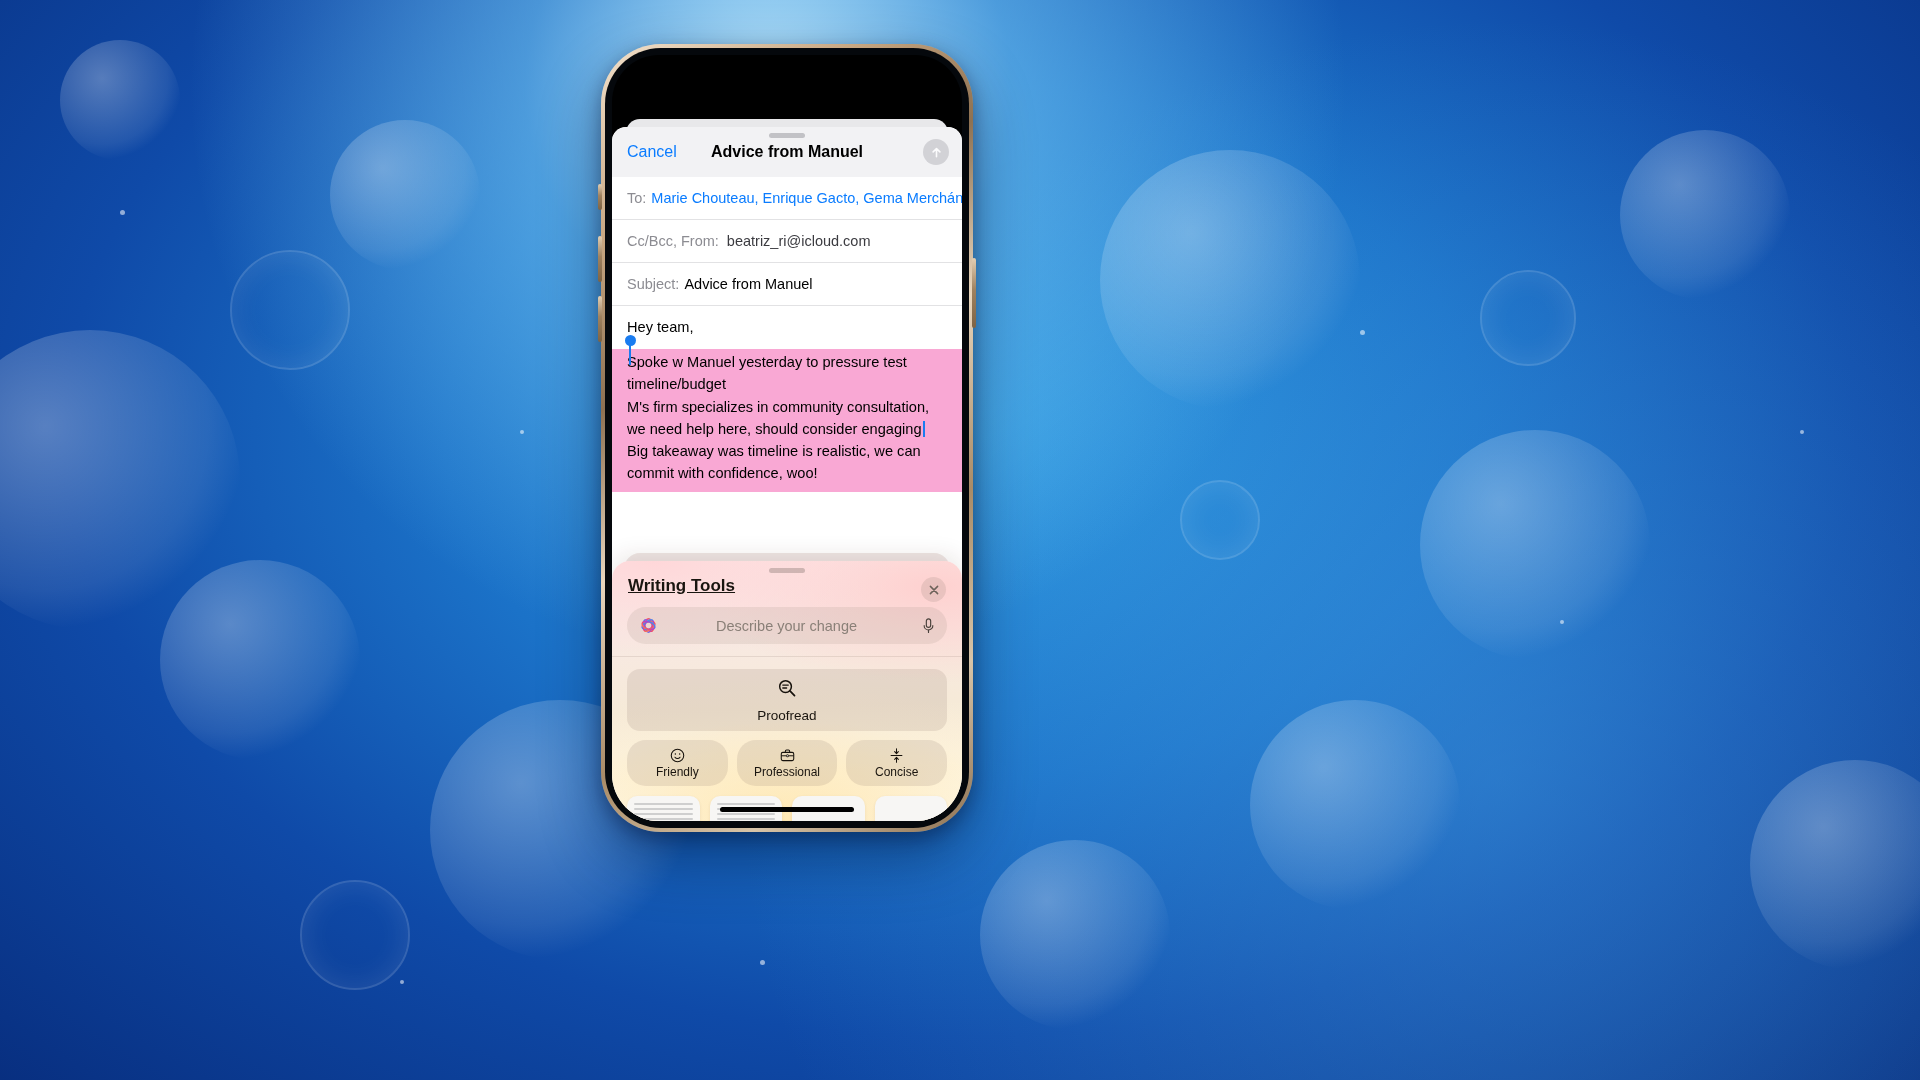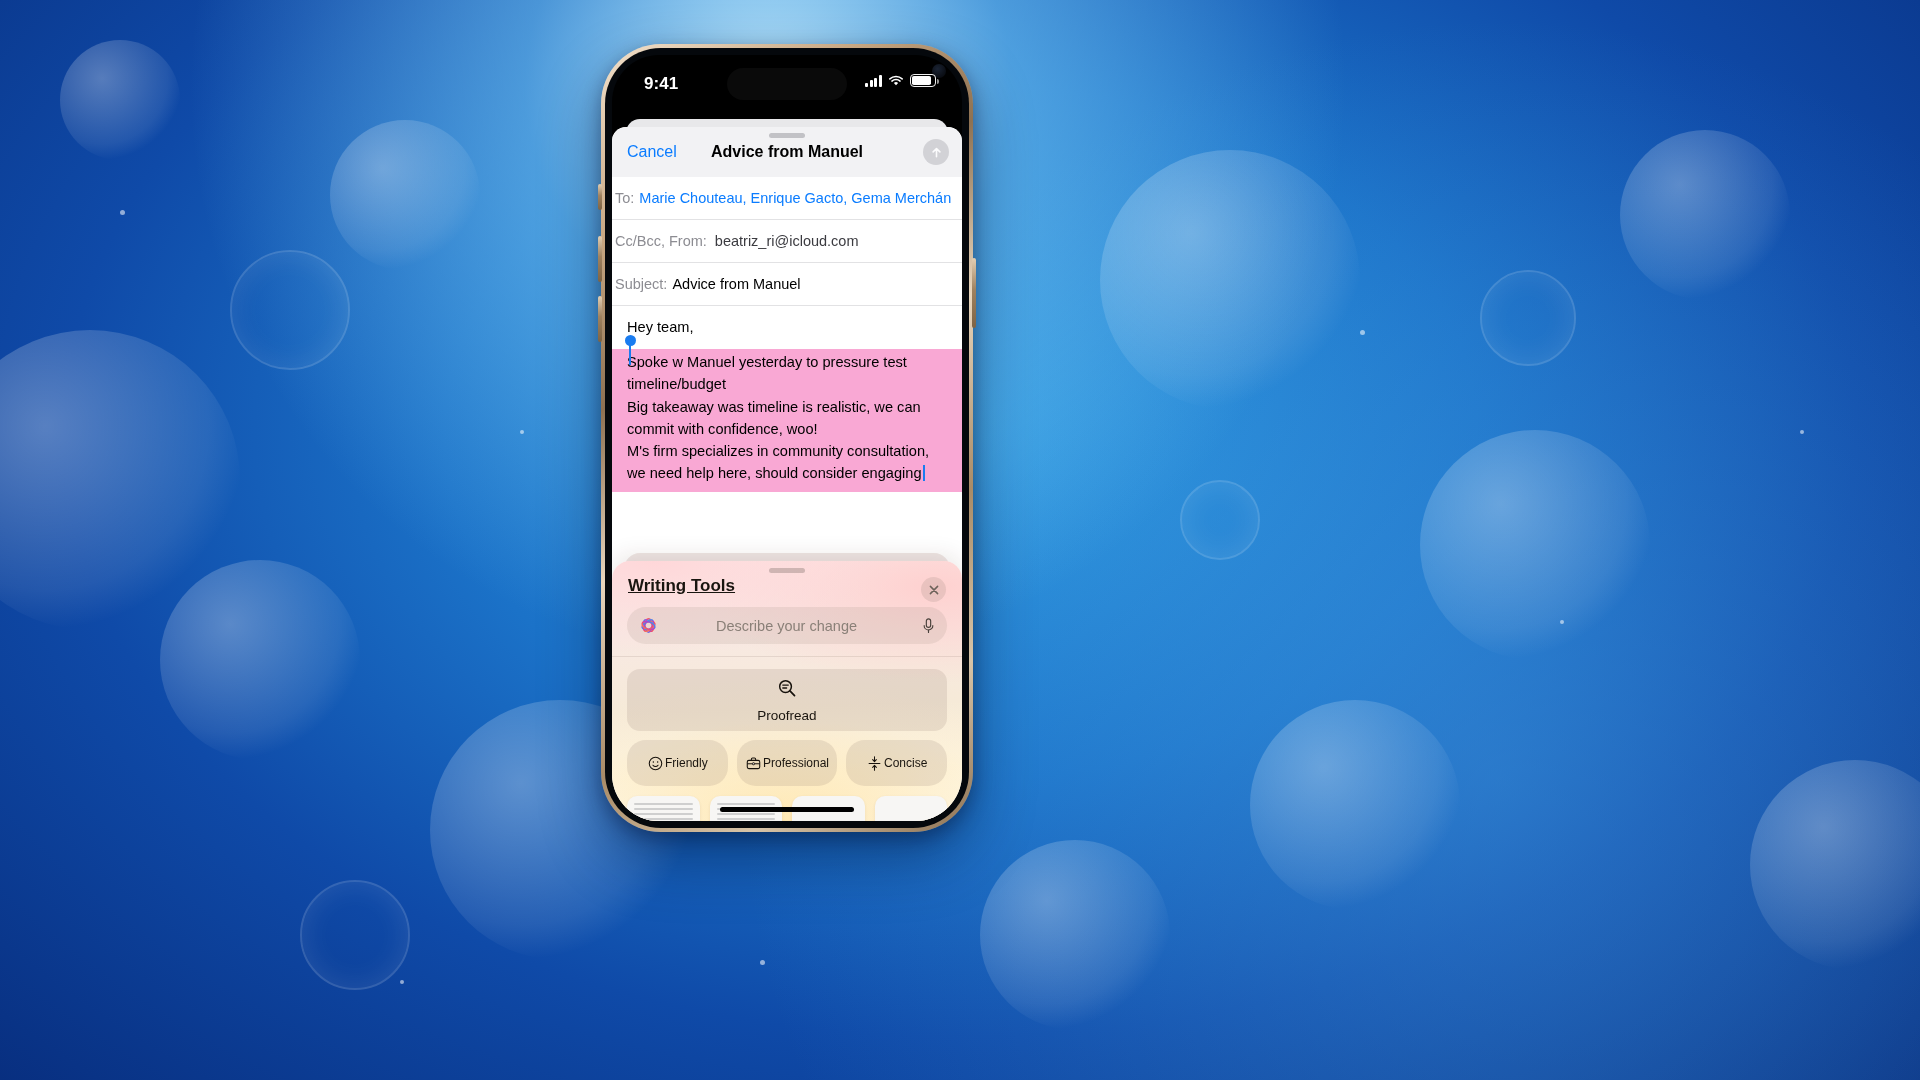--- a/index.html
+++ b/index.html
@@ -207,21 +207,21 @@
     width: 26px; height: 26px;
     border-radius: 50%;
     background: #d2d2d6;
     display: flex;
     align-items: center;
     justify-content: center;
   }
 
   .mail-row {
     position: relative;
-    padding: 0 3px;
+    padding: 0 15px;
     height: 43px;
     display: flex;
     align-items: center;
     font-size: 14.5px;
     border-bottom: 1px solid #e2e2e4;
     white-space: nowrap;
     overflow: hidden;
   }
   .mail-label { color: #8c8c92; margin-right: 5px; }
   .recipient  { color: #0a7cff; }
@@ -369,21 +369,21 @@
     gap: 9px;
     padding: 0 15px;
     margin-bottom: 10px;
   }
   .wt-tone {
     flex: 1;
     height: 46px;
     border-radius: 19px;
     background: rgba(150,128,116,0.18);
     display: flex;
-    flex-direction: row;
+    flex-direction: column;
     align-items: center;
     justify-content: center;
     gap: 1px;
   }
   .wt-tone-label { font-size: 12px; color: #1a150f; }
 
   #wt-doc-row {
     display: flex;
     gap: 10px;
     padding: 0 15px;
@@ -447,41 +447,20 @@
 <div id="phone-wrap">
   <div id="phone-frame"></div>
   <div class="side-btn" id="btn-silent"></div>
   <div class="side-btn" id="btn-volup"></div>
   <div class="side-btn" id="btn-voldn"></div>
   <div class="side-btn" id="btn-power"></div>
   <div id="phone-bezel"></div>
 
   <div id="phone-screen">
 
-    <div id="status-bar">
-      <div id="status-time">9:41</div>
-      <div id="dynamic-island"></div>
-      <div id="front-camera"></div>
-      <div id="status-right">
-        <span class="bars">
-            <i></i>
-            <i></i>
-            <i></i>
-            <i></i>
-          </span>
-        <svg width="16" height="12" viewBox="0 0 16 12">
-          <path d="M8 10.3 L5.9 7.9 a3.1 3.1 0 0 1 4.2 0 Z" fill="#fff"></path>
-          <path d="M3.9 6.1 a5.9 5.9 0 0 1 8.2 0" stroke="#fff" stroke-width="1.5" fill="none" stroke-linecap="round"></path>
-          <path d="M1.8 3.9 a9 9 0 0 1 12.4 0" stroke="#fff" stroke-width="1.5" fill="none" stroke-linecap="round"></path>
-        </svg>
-        <span class="battery">
-            <span></span>
-          </span>
-      </div>
-    </div>
 
     <div id="mail-card-behind"></div>
 
     <div id="mail-sheet">
 
       <div id="mail-navbar">
         <div id="grabber"></div>
         <div id="cancel-btn">Cancel</div>
         <div id="mail-title">Advice from Manuel</div>
         <div id="send-btn">
@@ -505,22 +484,22 @@
         <span class="mail-label">Subject:</span>
         <span class="mail-value">Advice from Manuel</span>
       </div>
 
       <div id="mail-body">
         <div id="body-greeting">Hey team,</div>
 
         <div id="selection-block">
           <div id="sel-handle-top"></div>
           <p>Spoke w Manuel yesterday to pressure test timeline/budget</p>
+          <p><span>M's firm specializes in community consultation, we need help here, should consider engaging</span><span id="text-caret"></span></p>
           <p>Big takeaway was timeline is realistic, we can commit with confidence, woo!</p>
-          <p><span>M's firm specializes in community consultation, we need help here, should consider engaging</span><span id="text-caret"></span></p>
         </div>
       </div>
     </div>
 
     <div id="wt-card-behind"></div>
 
     <div id="writing-tools">
       <div id="wt-grabber"></div>
 
       <div id="wt-header">

